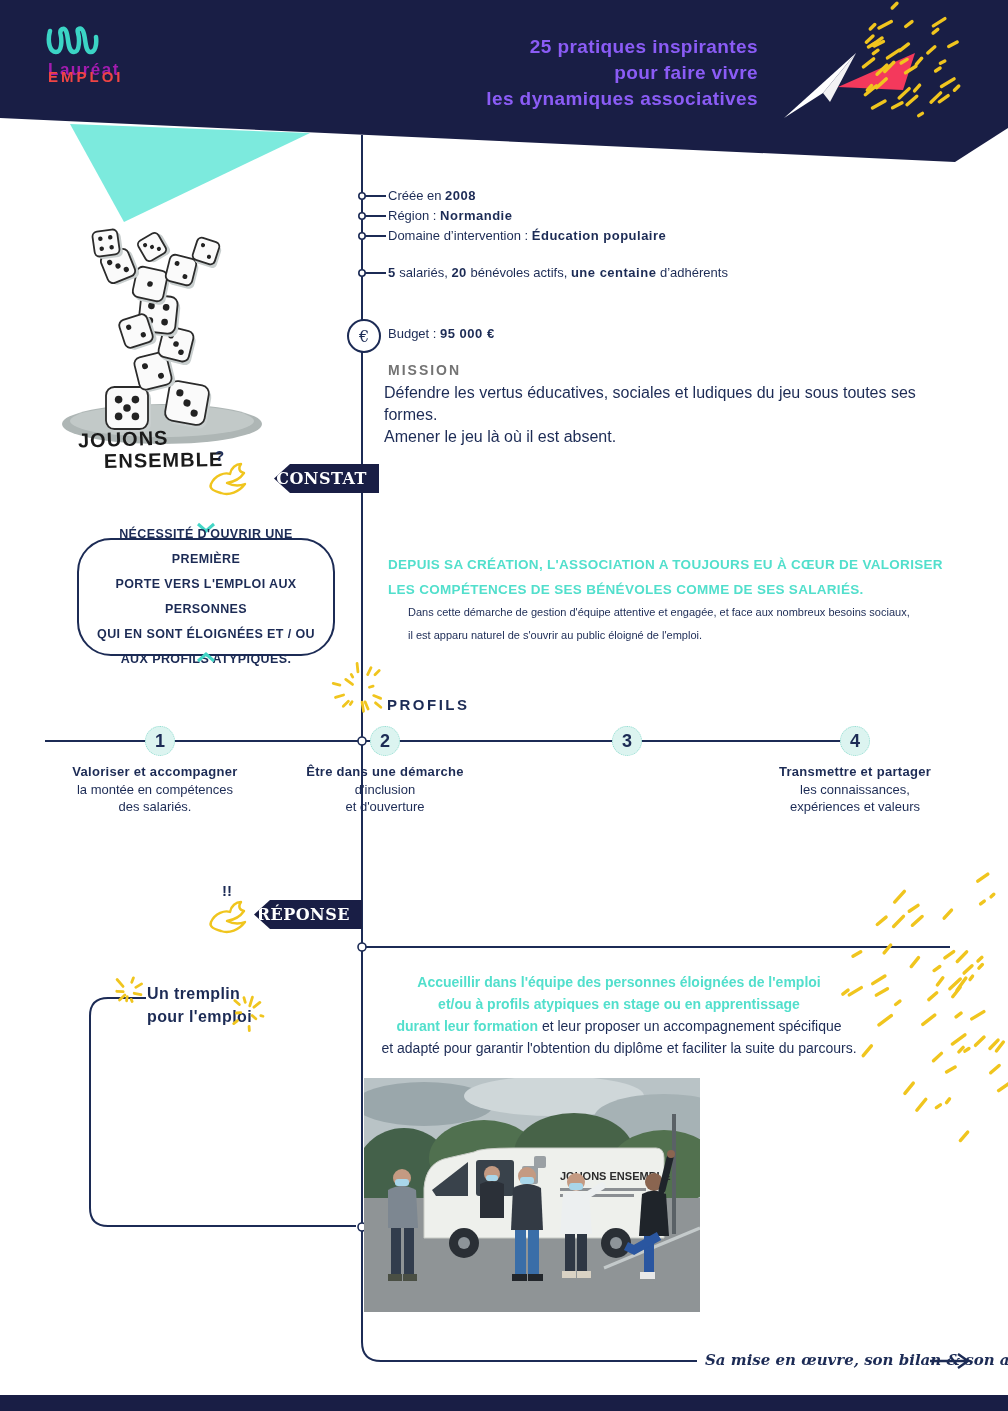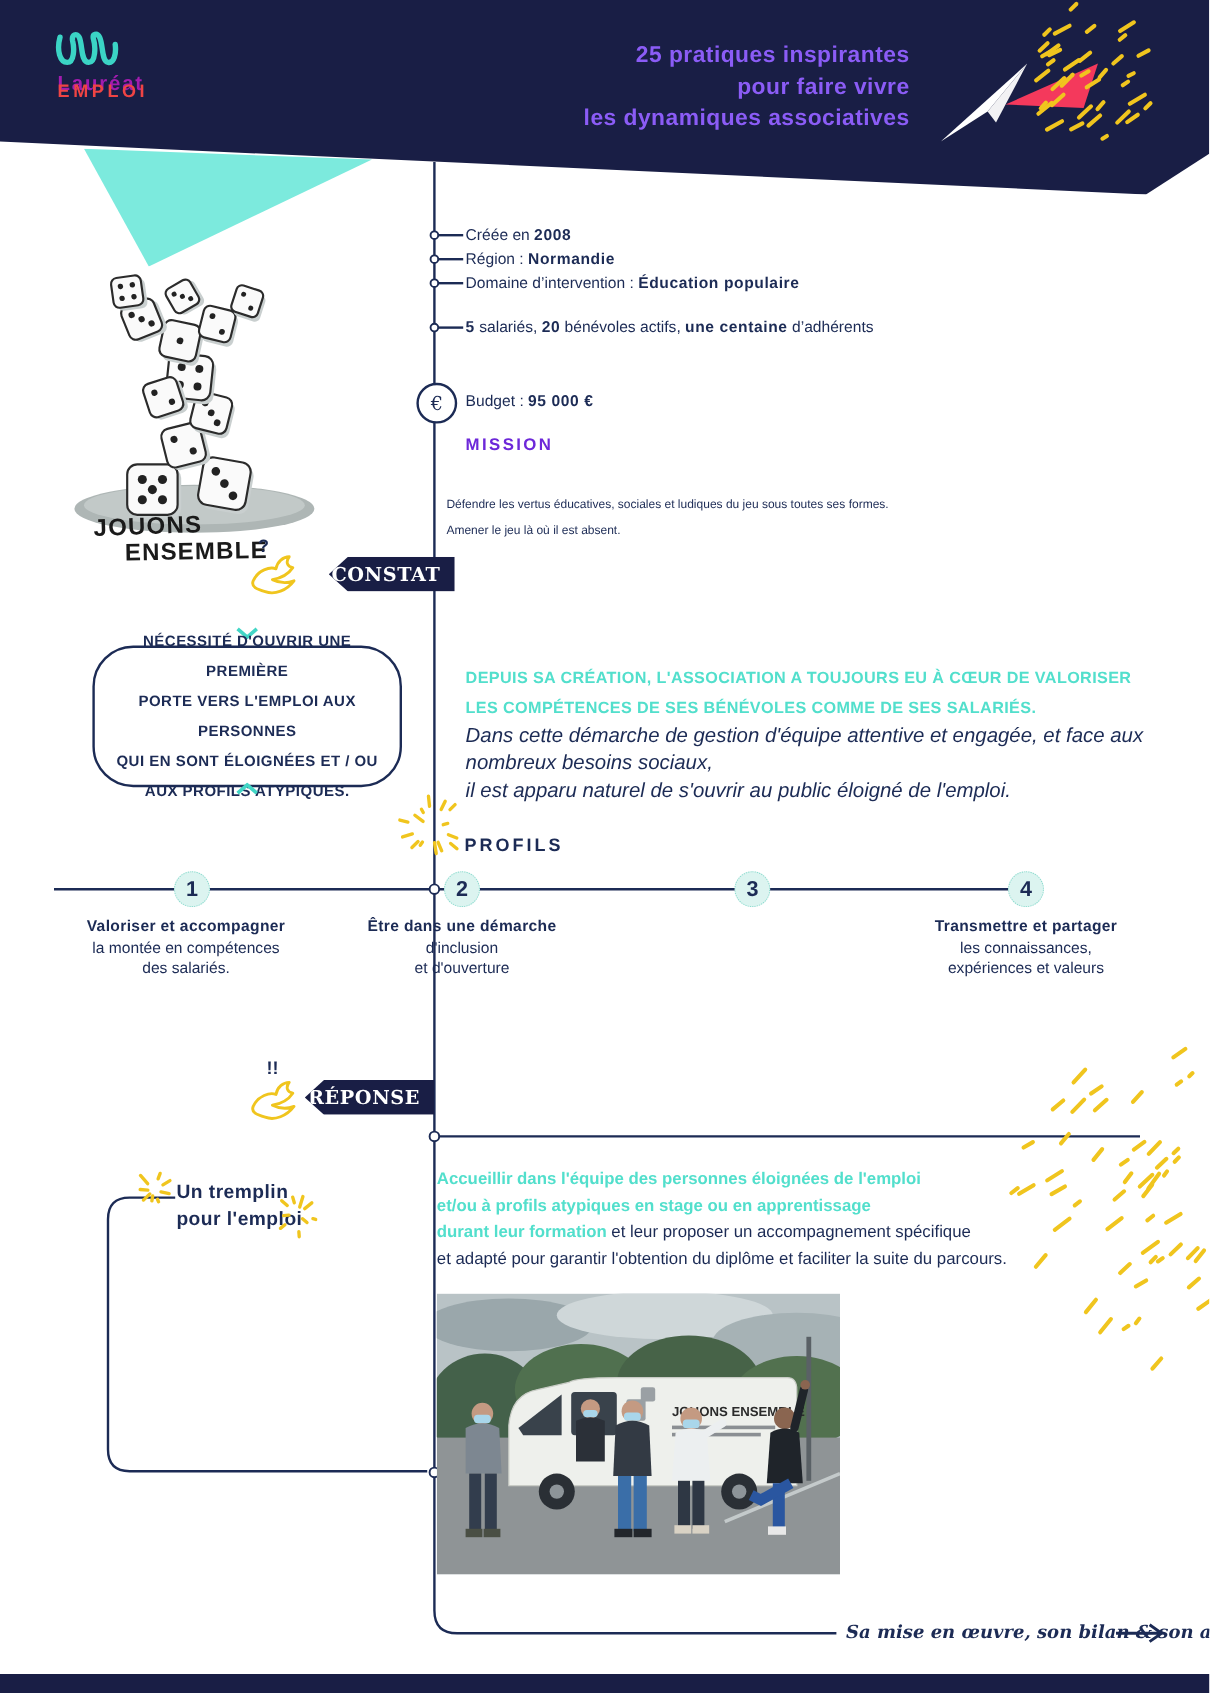--- a/index.html
+++ b/index.html
@@ -29,51 +29,51 @@
   
   .fact{left:388px;font-size:13px;white-space:nowrap;z-index:2;}
   .seg{white-space:pre-wrap;}
   .seg-b{font-weight:bold;letter-spacing:.5px;}
   .seg-hl{color:#52dfcc;font-weight:bold;}
   #euro-badge{left:347px;top:319px;width:30px;height:30px;border:2px solid #1c2b55;border-radius:50%;
       background:#fff;z-index:2;display:flex;align-items:center;justify-content:center;
       font-family:"DejaVu Serif",serif;font-size:16px;color:#1c2b55;}
 
   
-  #mission-heading{left:388px;top:362px;color:#6d28d9;font-weight:bold;font-size:14px;letter-spacing:2px;z-index:2;}
-  #mission-body{left:372px;top:382px;width:560px;font-size:10px;line-height:22px;z-index:2;margin-top:28px;}
+  #mission-heading{left:388px;top:362px;color:#737373;font-weight:bold;font-size:14px;letter-spacing:2px;z-index:2;}
+  #mission-body{left:384px;top:382px;width:560px;font-size:16px;line-height:22px;z-index:2;}
 
   
   .banner{background:#191e45;color:#fff;font-family:"DejaVu Serif",serif;font-weight:bold;
       font-size:16px;letter-spacing:.5px;display:flex;align-items:center;justify-content:flex-end;
       padding-right:12px;box-sizing:border-box;z-index:2;
       clip-path:polygon(0 50%,16px 0,100% 0,100% 100%,16px 100%);}
   #constat-banner{left:274px;top:464px;width:105px;height:29px;}
   #reponse-banner{left:254px;top:900px;width:108px;height:29px;}
   .bird-mark{z-index:2;font-weight:bold;color:#1c2b55;font-size:15px;}
 
   
   #constat-box{left:77px;top:538px;width:258px;height:118px;border:2px solid #1c2b55;border-radius:34px;
       box-sizing:border-box;display:flex;align-items:center;justify-content:center;text-align:center;
       font-size:12.5px;font-weight:bold;line-height:25px;letter-spacing:.4px;padding:6px 16px;z-index:2;}
   #constat-highlight{left:388px;top:552px;width:575px;color:#52dfcc;font-weight:bold;
       font-size:13.5px;line-height:25px;letter-spacing:.3px;z-index:2;}
-  #constat-body{left:388px;top:601px;width:575px;font-size:17px;line-height:23px;z-index:2;font-style:italic;}
+  #constat-body{left:408px;top:601px;width:575px;font-size:11px;line-height:23px;z-index:2;}
 
   
   #enjeux-heading{left:387px;top:696px;font-weight:bold;font-size:15px;letter-spacing:2.5px;z-index:2;}
   .num-badge{width:30px;height:30px;border-radius:50%;background:#dcf4f0;border:1px dotted #8edccf;
       box-sizing:border-box;display:flex;align-items:center;justify-content:center;
       font-weight:bold;font-size:18px;color:#1c2b55;z-index:2;}
   .enjeu{text-align:center;font-size:13px;line-height:17.5px;z-index:2;}
   .enjeu .b{font-weight:bold;letter-spacing:.3px;}
 
   
   #tremplin{left:147px;top:982px;font-weight:bold;font-size:16px;line-height:23px;letter-spacing:.4px;z-index:2;}
-  #reponse-par{left:364px;top:971px;width:510px;font-size:14px;line-height:22px;z-index:2;}
+  #reponse-par{left:364px;top:971px;width:510px;font-size:14px;line-height:22px;z-index:2;text-align:center;}
   #photo{left:364px;top:1078px;width:336px;height:234px;z-index:2;}
 
   
   #footer-link{left:705px;top:1351px;font-family:"DejaVu Serif",serif;font-style:italic;font-weight:bold;
       font-size:15px;color:#1c2b55;z-index:2;white-space:nowrap;}
   #footer-arrow{left:928px;top:1352px;z-index:2;}
   #bottom-band{left:0;top:1395px;width:1008px;height:16px;background:#191e45;z-index:2;}
 </style>
 </head>
 <body>

